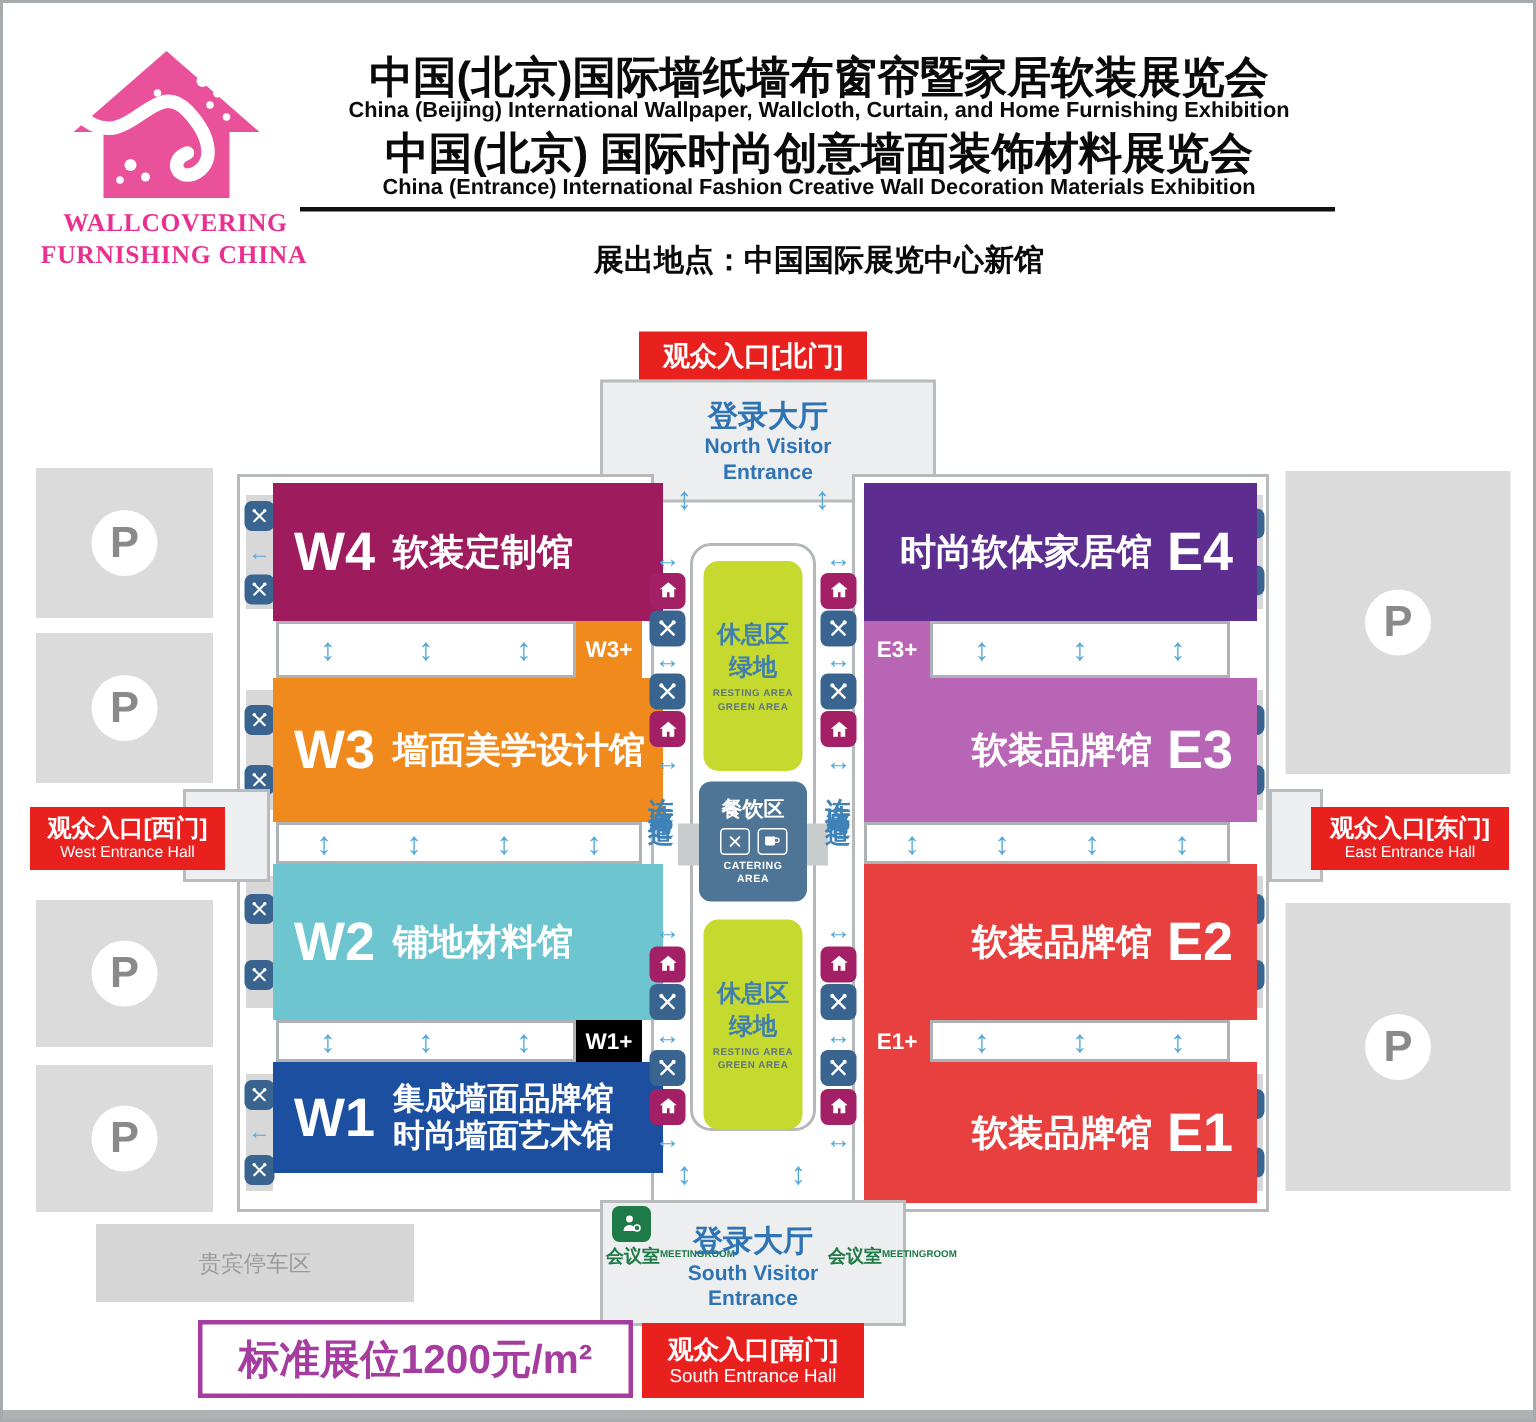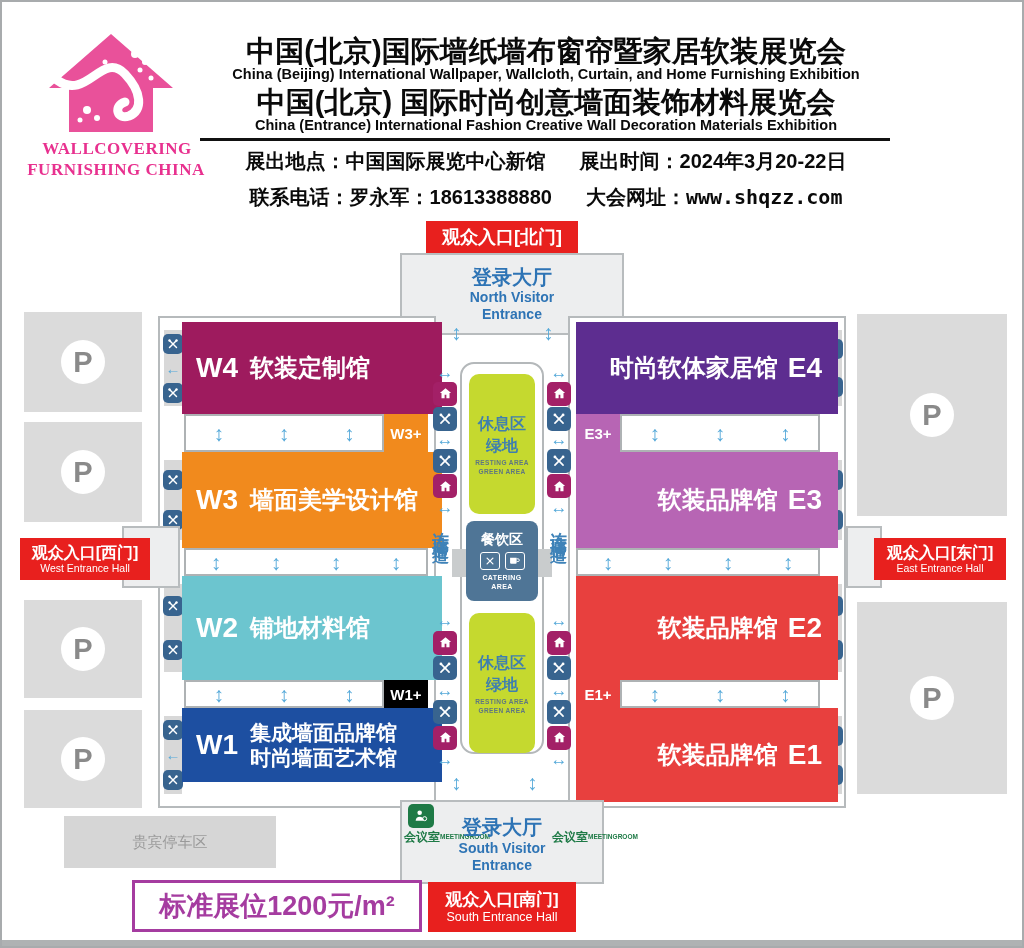--- a/index.html
+++ b/index.html
@@ -17,21 +17,21 @@
   .banner{background:#E8201E;color:#fff;display:flex;flex-direction:column;align-items:center;justify-content:center;line-height:1.15;}
   .banner .cn{font-weight:700;}
   .banner .en{font-weight:400;}
   
   .grayhall{background:#EDEEEF;border:2px solid #B8BCBE;box-sizing:border-box;}
   .lobby-cn{color:#2E74B5;font-weight:700;font-size:20px;text-align:center;white-space:nowrap;}
   .lobby-en{color:#2E74B5;font-weight:700;font-size:14px;text-align:center;white-space:nowrap;}
   
   .outline{background:#fff;border:2px solid #B6BABC;box-sizing:border-box;}
   .hall{display:flex;align-items:center;color:#fff;}
-  .hall .code{font-weight:800;font-size:28px;}
+  .hall .code{font-weight:800;font-size:36px;}
   .hall .hname{font-weight:700;font-size:24px;}
   .hall.west{padding-left:14px;gap:12px;}
   .hall.east{justify-content:flex-end;padding-right:16px;gap:10px;}
   .w1lines{font-weight:700;font-size:21px;line-height:1.2;white-space:nowrap;}
   .strip{background:#D8D8D8;display:flex;flex-direction:column;align-items:center;justify-content:space-around;}
   .band{background:#fff;border:2px solid #AEB2B4;box-sizing:border-box;display:flex;align-items:center;justify-content:space-around;}
   .patch{color:#fff;font-weight:700;font-size:15px;display:flex;align-items:center;justify-content:center;}
   
   .arr-v{color:#55A9D9;font-weight:700;font-size:21px;line-height:1;}
   .arr-h{color:#55A9D9;font-weight:700;font-size:17px;line-height:1;}
@@ -82,27 +82,22 @@
   </svg>
   <div class="abs logo-text" style="left:20px;top:137px;width:190px;">WALLCOVERING</div>
   <div class="abs logo-text" style="left:14px;top:158px;width:200px;">FURNISHING CHINA</div>
 
   <div class="abs t-cn" style="left:198px;top:30px;width:692px;text-align:center;">中国(北京)国际墙纸墙布窗帘暨家居软装展览会</div>
   <div class="abs t-en" style="left:198px;top:64px;width:692px;text-align:center;">China (Beijing) International Wallpaper, Wallcloth, Curtain, and Home Furnishing Exhibition</div>
   <div class="abs t-cn" style="left:198px;top:81px;width:692px;text-align:center;">中国(北京) 国际时尚创意墙面装饰材料展览会</div>
   <div class="abs t-en" style="left:198px;top:115px;width:692px;text-align:center;">China (Entrance) International Fashion Creative Wall Decoration Materials Exhibition</div>
   <div class="abs divider" style="left:198px;top:136px;width:690px;height:3px;"></div>
 
-  <div class="abs info-row" style="left:198px;top:146px;width:692px;">
+  <div class="abs info-row" style="left:198px;top:158px;width:692px;">
     <span><span>展出地点：</span><span>中国国际展览中心新馆</span></span>
-    <span><span>展出时间：</span><span>2024年3月20-22日</span></span>
-  </div>
-  <div class="abs info-row" style="left:198px;top:182px;width:692px;">
-    <span><span>联系电话：</span><span>罗永军：18613388880</span></span>
-    <span><span>大会网址：</span><span class="mono">www.shqzz.com</span></span>
   </div>
 
   <div class="abs grayhall" style="left:398px;top:251px;width:224px;height:82px;"></div>
   <div class="abs lobby-cn" style="left:398px;top:262px;width:224px;">登录大厅</div>
   <div class="abs lobby-en" style="left:398px;top:287px;width:224px;">North Visitor</div>
   <div class="abs lobby-en" style="left:398px;top:304px;width:224px;">Entrance</div>
   <div class="abs banner" style="left:424px;top:219px;width:152px;height:32px;">
     <span class="cn" style="font-size:18px;">观众入口[北门]</span>
   </div>
   <span class="abs arr-v" style="left:449px;top:320px;">↕</span>

